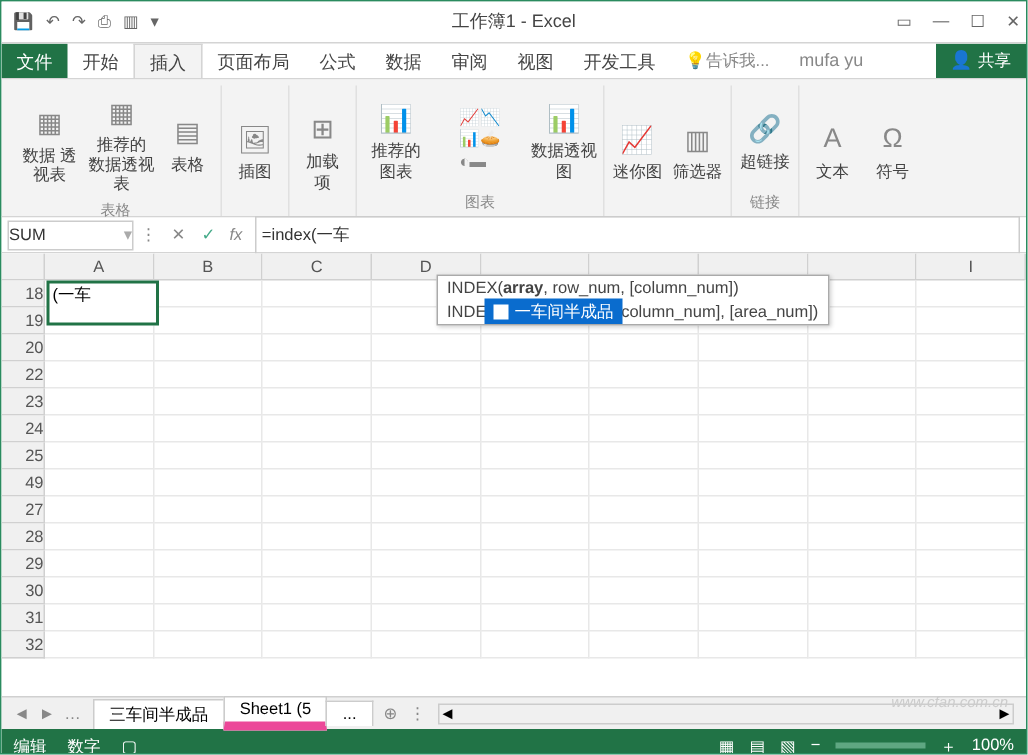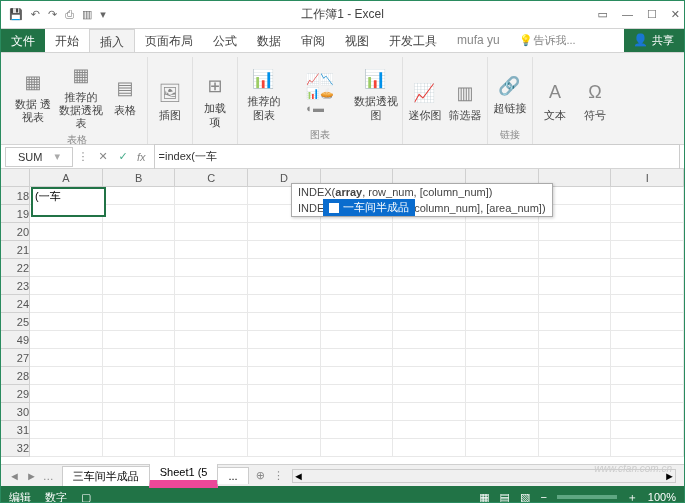--- a/index.html
+++ b/index.html
@@ -19,21 +19,21 @@
 .tab.share{background:#217346;color:#fff;margin-left:auto}
 .ribbon{height:92px;background:#f3f3f3;border-bottom:1px solid #d4d4d4;display:flex;padding:4px 6px 0}
 .group{display:flex;flex-direction:column;align-items:center;border-right:1px solid #e0e0e0;padding:0 4px;position:relative}
 .group-items{display:flex;gap:4px;flex:1}
 .gbtn{display:flex;flex-direction:column;align-items:center;justify-content:center;width:44px;cursor:pointer;color:#666;padding-top:4px}
 .gbtn.small{width:36px}
 .gbtn .bigicon{width:28px;height:28px;display:flex;align-items:center;justify-content:center;font-size:18px;color:#888}
 .gbtn .lbl{font-size:11px;color:#444;text-align:center;line-height:1.2;margin-top:2px}
 .group-label{font-size:10px;color:#888;text-align:center;padding:2px 0}
 .formulabar{height:24px;display:flex;align-items:center;border-bottom:1px solid #d4d4d4;background:#fff}
-.namebox{width:68px;height:20px;border:1px solid #ccc;margin-left:4px;padding:0 12px;display:flex;align-items:center;font-size:11px;color:#333}
+.namebox{width:84px;height:20px;border:1px solid #ccc;margin-left:4px;padding:0 0;display:flex;align-items:center;font-size:11px;color:#333}
 .fbtn{width:20px;text-align:center;color:#888;cursor:pointer}
 .fbtn.ok{color:#4a8}
 .fbtn.cancel{color:#888}
 .fx{font-style:italic;color:#888;padding:0 4px}
 .formula-input{flex:1;height:20px;border:1px solid #ccc;margin:0 4px;padding:12px 4px;display:flex;align-items:center;color:#333}
 .grid{position:relative;height:295px;overflow:hidden;background:#fff}
 .colhead{display:flex;height:18px;border-bottom:1px solid #d0d0d0}
 .ch{width:75px;text-align:center;border-right:1px solid #d0d0d0;background:#f0f0f0;color:#555;line-height:18px}
 .ch.rowh{width:30px}
 .rows{position:relative}
@@ -41,21 +41,21 @@
 .row .rh{width:30px;text-align:right;background:#f0f0f0;border-right:1px solid #d0d0d0;border-bottom:1px solid #d0d0d0;color:#555;line-height:18px}
 .row .cell{width:75px;border-right:1px solid #e8e8e8;border-bottom:1px solid #e8e8e8;line-height:18px;padding:0 2px}
 .active-cell{position:absolute;border:2px solid #217346;background:#fff;pointer-events:none}
 .tooltip{position:absolute;background:#fff;border:1px solid #aaa;font-size:11px;color:#444;box-shadow:1px 1px 3px rgba(0,0,0,.2);z-index:10}
 .tooltip .tline{padding:2px 6px;white-space:nowrap}
 .suggest{position:absolute;background:#0a6cce;color:#fff;padding:1px 6px;z-index:11;font-size:11px;display:flex;align-items:center;gap:4px}
 .suggest .sicon{width:10px;height:10px;background:#fff;display:inline-block}
 .sheettabs{height:22px;display:flex;align-items:center;border-top:1px solid #d0d0d0;background:#f0f0f0}
 .stnav{display:flex;gap:6px;padding:0 8px;color:#888}
 .stab{padding:2px 10px;background:#fff;border:1px solid #ccc;border-bottom:none;margin-right:-1px;cursor:pointer;font-size:11px}
-.stab.active{border-bottom:8px solid #ec4899}
+.stab.active{border-bottom:6px solid #ec4899}
 .hscroll{flex:1;margin:0 8px;height:14px;background:#f0f0f0;position:relative;border:1px solid #ccc}
 .statusbar{height:22px;background:#217346;color:#fff;display:flex;align-items:center;padding:0 8px;font-size:11px}
 .statusbar .sitem{margin-right:14px}
 .statusbar .right{margin-left:auto;display:flex;align-items:center;gap:10px}
 .zoom-slider{width:60px;height:4px;background:#5fa782;position:relative}
 .watermark{position:absolute;right:12px;bottom:28px;color:#ccc;font-style:italic;font-size:10px;pointer-events:none}
 </style>
 </head>
 <body>
 
@@ -80,22 +80,22 @@
 <div class="tabbar">
   <div class="tab file">文件</div>
   <div class="tab">开始</div>
   <div class="tab active">插入</div>
   <div class="tab">页面布局</div>
   <div class="tab">公式</div>
   <div class="tab">数据</div>
   <div class="tab">审阅</div>
   <div class="tab">视图</div>
   <div class="tab">开发工具</div>
+  <div class="tab tell">💡<span>告诉我...</span></div>
   <div class="tab user">mufa yu</div>
-  <div class="tab tell">💡<span>告诉我...</span></div>
   <div class="tab share">👤 <span>共享</span></div>
 </div>
 
 <div class="ribbon">
   <div class="group">
     <div class="group-items">
       <div class="gbtn">
           <div class="bigicon">▦</div>
           <div class="lbl">数据
 透视表</div>
@@ -241,32 +241,20 @@
         <div class="cell"></div>
         <div class="cell"></div>
         <div class="cell"></div>
         <div class="cell"></div>
         <div class="cell"></div>
         <div class="cell"></div>
         <div class="cell"></div>
         <div class="cell"></div>
       </div>
       <div class="row">
-        <div class="rh">21</div>
-        <div class="cell"></div>
-        <div class="cell"></div>
-        <div class="cell"></div>
-        <div class="cell"></div>
-        <div class="cell"></div>
-        <div class="cell"></div>
-        <div class="cell"></div>
-        <div class="cell"></div>
-        <div class="cell"></div>
-      </div>
-      <div class="row">
         <div class="rh">22</div>
         <div class="cell"></div>
         <div class="cell"></div>
         <div class="cell"></div>
         <div class="cell"></div>
         <div class="cell"></div>
         <div class="cell"></div>
         <div class="cell"></div>
         <div class="cell"></div>
         <div class="cell"></div>

